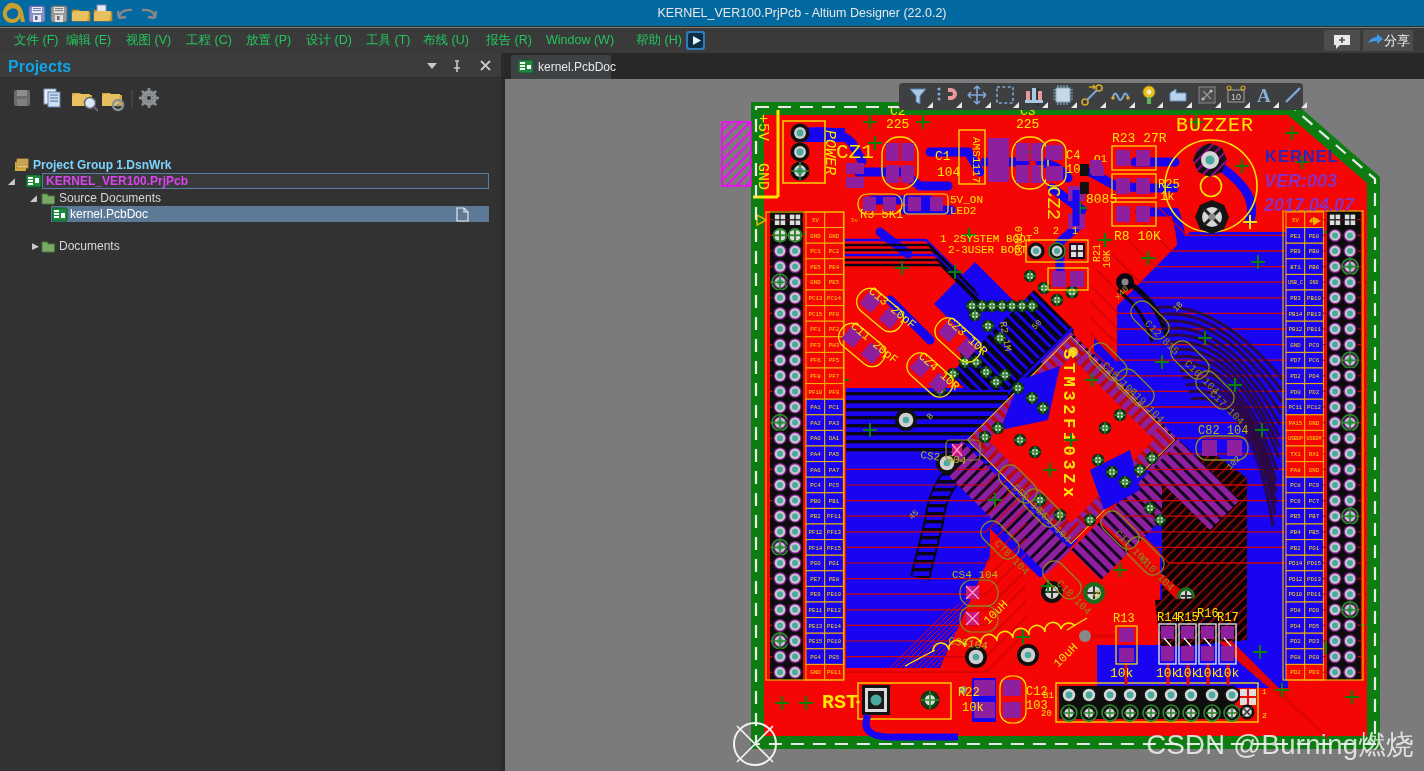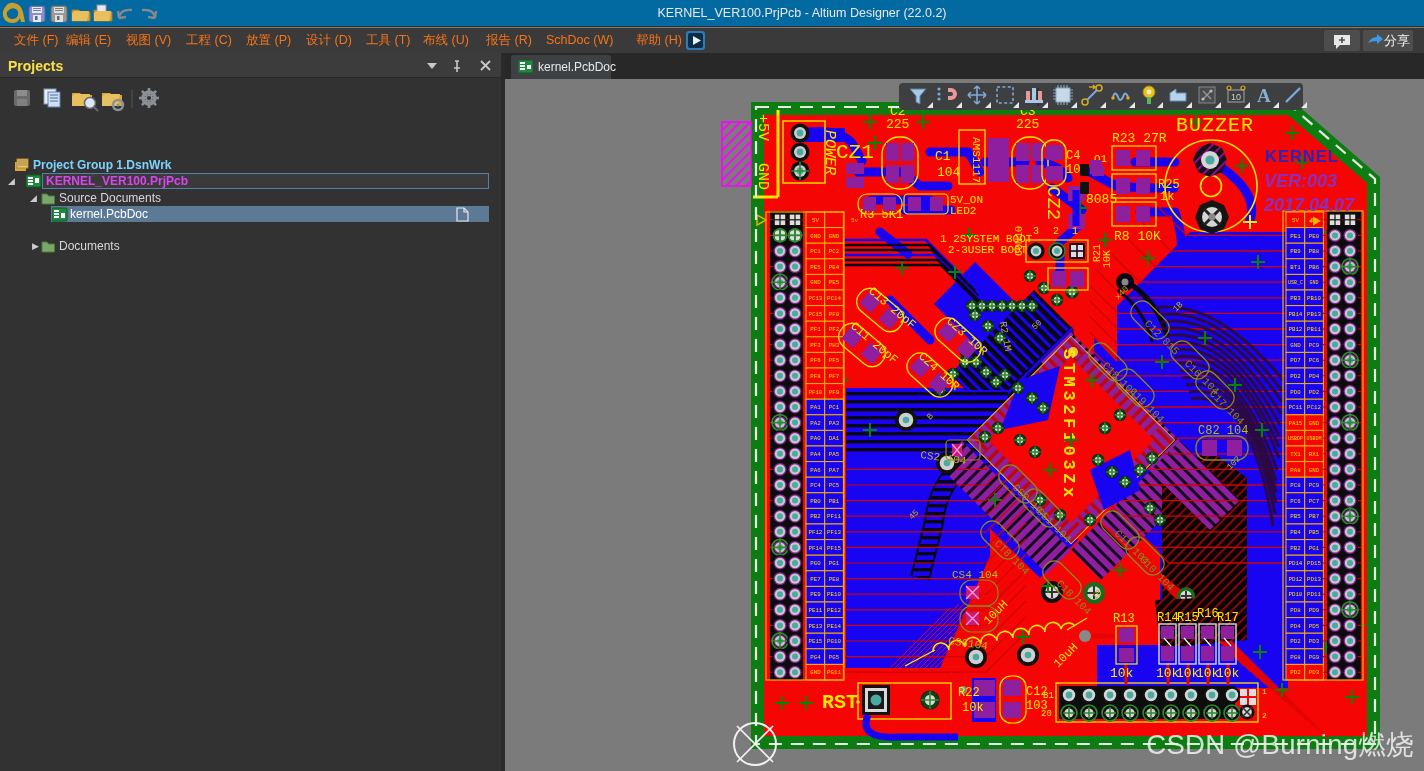--- a/index.html
+++ b/index.html
@@ -1,22 +1,22 @@
 <!DOCTYPE html>
 <html><head><meta charset="utf-8">
 <style>
 *{margin:0;padding:0;box-sizing:border-box}
 html,body{width:1424px;height:771px;overflow:hidden;background:#7b7b7b;font-family:"Liberation Sans",sans-serif}
 #titlebar{position:absolute;left:0;top:0;width:1424px;height:27px;background:#0369a1;border-bottom:1px solid #303030}
 #title{position:absolute;left:0;top:0;width:1604px;text-align:center;line-height:27px;font-size:12.5px;color:#e8e8e8}
 #menubar{position:absolute;left:0;top:28px;width:1424px;height:25px;background:#3a3a3a}
-.mi{position:absolute;top:0;line-height:25px;font-size:12.5px;color:#f97316}
+.mi{position:absolute;top:0;line-height:25px;font-size:12.5px;color:#22c55e}
 #lpanel{position:absolute;left:0;top:53px;width:501px;height:718px;background:#323232}
 #phead{position:absolute;left:0;top:0;width:501px;height:25px;background:#3c3c3c;border-bottom:1px solid #2a2a2a}
-#phead b{position:absolute;left:8px;top:5px;font-size:14px;color:#fde047}
+#phead b{position:absolute;left:8px;top:5px;font-size:16px;color:#0ea5e9}
 #searchbox{position:absolute;left:16px;top:66px;width:473px;height:22px;background:#2b2b2b;border:1px solid #1f1f1f;border-radius:2px}
 #searchbox span{position:absolute;left:24px;top:3px;font-size:12px;color:#9a9a9a}
 .trow{position:absolute;left:0;width:501px;height:16px;font-size:12px;color:#d8d8d8;line-height:16px}
 #gap{position:absolute;left:501px;top:53px;width:4px;height:718px;background:#2a2a2a}
 #tabbar{position:absolute;left:505px;top:53px;width:919px;height:26px;background:#282828}
 #tab{position:absolute;left:6px;top:2px;width:100px;height:24px;background:#3e4143;border-radius:3px 3px 0 0}
 #tab span{position:absolute;left:27px;top:5px;color:#e8e8e8;font-size:12px}
 #canvas{position:absolute;left:505px;top:79px;width:919px;height:692px;background:#7b7b7b}
 #wm{position:absolute;right:10px;bottom:8px;font-size:27.5px;color:rgba(242,242,242,0.85);letter-spacing:0.3px}
 </style></head>
@@ -47,21 +47,21 @@
 <div id="menubar">
 <span class="mi" style="left:14px">文件 (F)</span>
 <span class="mi" style="left:66px">编辑 (E)</span>
 <span class="mi" style="left:126px">视图 (V)</span>
 <span class="mi" style="left:186px">工程 (C)</span>
 <span class="mi" style="left:246px">放置 (P)</span>
 <span class="mi" style="left:306px">设计 (D)</span>
 <span class="mi" style="left:366px">工具 (T)</span>
 <span class="mi" style="left:423px">布线 (U)</span>
 <span class="mi" style="left:486px">报告 (R)</span>
-<span class="mi" style="left:546px">SchDoc (W)</span>
+<span class="mi" style="left:546px">Window (W)</span>
 <span class="mi" style="left:636px">帮助 (H)</span>
 <svg width="20" height="20" style="position:absolute;left:686px;top:3px">
       <rect x="0" y="0" width="19" height="19" rx="3" fill="#2d7dbd"></rect>
       <rect x="2" y="2" width="15" height="15" rx="2" fill="#0c2d44"></rect>
       <path d="M7,5 l8,4.5 -8,4.5z" fill="#e8f4fc"></path>
     </svg>
 <svg width="90" height="22" style="position:absolute;left:1324px;top:2px">
 <rect x="0" y="0" width="36" height="21" rx="2" fill="#4d4d4d"></rect>
       <path d="M10,5 h16 v10 h-10 l-4,4 v-4 h-2z" fill="#e8e8e8"></path>
       <path d="M18,7 v6 M15,10 h6" stroke="#4d4d4d" stroke-width="1.6"></path>

